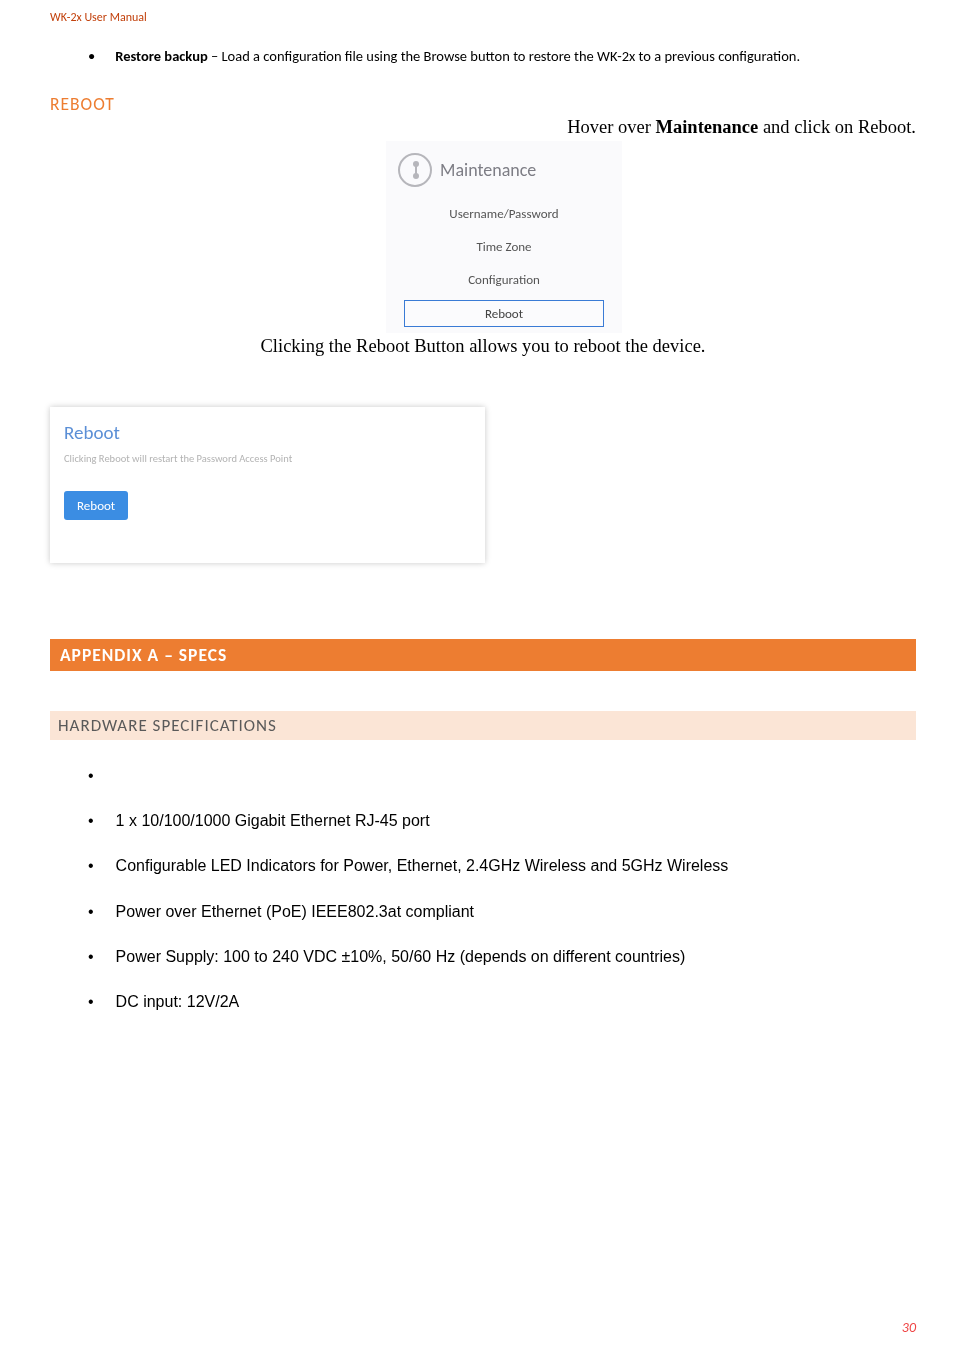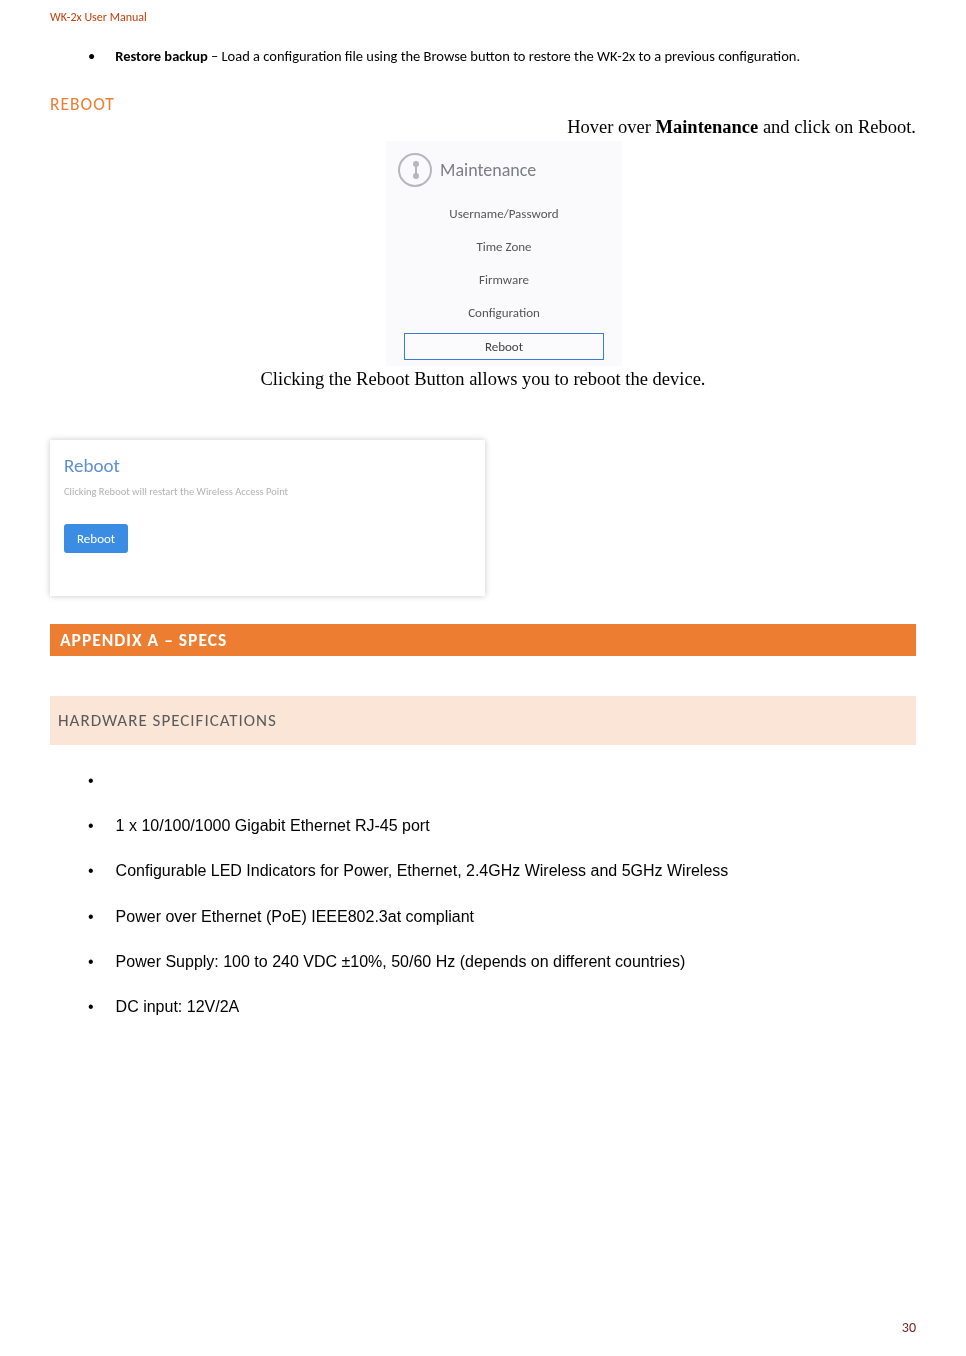--- a/index.html
+++ b/index.html
@@ -116,56 +116,57 @@
   .reboot-btn {
     margin-top: 26px;
     background: #3b8de3;
     color: #fff;
     font-size: 13px;
     padding: 7px 13px;
     border-radius: 3px;
     display: inline-block;
   }
   .appendix-bar {
-    margin-top: 28px;
+    margin-top: 76px;
     background: #ed7d31;
     color: #fff;
     font-size: 17.5px;
     font-weight: 600;
     letter-spacing: 1px;
     padding: 5px 10px;
   }
   .hwspec-bar {
     margin-top: 40px;
     background: #fbe5d6;
     color: #5a5a5a;
     font-size: 17px;
     letter-spacing: 1px;
-    padding: 14px 8px;
+    padding: 4px 8px;
   }
   .spec-list {
     margin-top: 24px;
     padding-left: 38px;
     font-family: "Trebuchet MS", "Segoe UI", sans-serif;
     font-size: 16px;
     color: #000;
   }
   .spec-row {
     display: flex;
     gap: 22px;
     margin-bottom: 22px;
     line-height: 1.45;
   }
   .spec-row .sb { flex: 0 0 auto; }
   .page-num {
     position: absolute;
     bottom: 20px;
     right: 50px;
     font-size: 14px;
-    color: #7f1d1d;
+    color: #ef4444;
+    font-style: italic;
   }
 </style>
 </head>
 <body>
 
 <div class="doc-header">WK-2x User Manual</div>
 
 <div class="bullet-block">
   <div class="bullet-row">
     <span class="bullet-dot">•</span>
@@ -184,31 +185,30 @@
 <div class="menu-shot">
   <div class="menu-top">
     <span class="maint-icon">
         <span class="bar"></span>
       </span>
     <span>Maintenance</span>
   </div>
   <div class="menu-items">
     <div class="menu-item">Username/Password</div>
     <div class="menu-item">Time Zone</div>
-    <div class="menu-item">Firmware</div>
     <div class="menu-item">Configuration</div>
     <div class="menu-item sel">Reboot</div>
   </div>
 </div>
 
 <div class="serif-line2">Clicking the Reboot Button allows you to reboot the device.</div>
 
 <div class="reboot-panel">
   <div class="pt">Reboot</div>
-  <div class="psub">Clicking Reboot will restart the Wireless Access Point</div>
+  <div class="psub">Clicking Reboot will restart the Password Access Point</div>
   <div class="reboot-btn">Reboot</div>
 </div>
 
 <div class="appendix-bar">APPENDIX A – SPECS</div>
 
 <div class="hwspec-bar">HARDWARE SPECIFICATIONS</div>
 
 <div class="spec-list">
   <div class="spec-row">
       <span class="sb">•</span>

